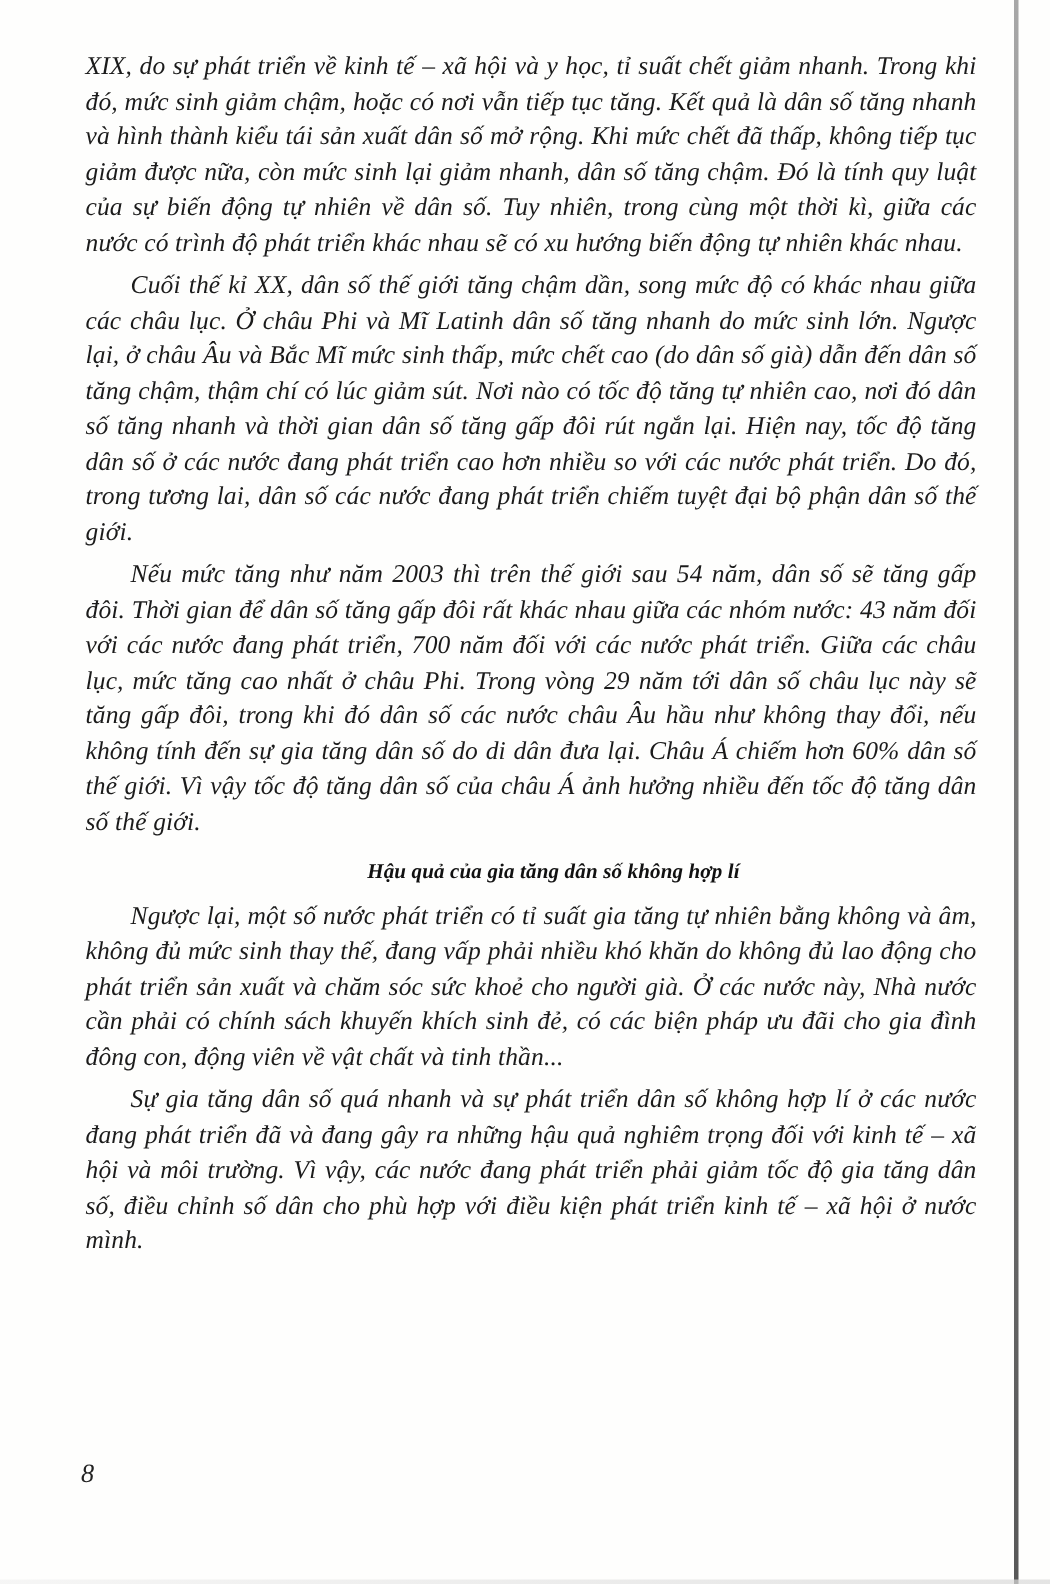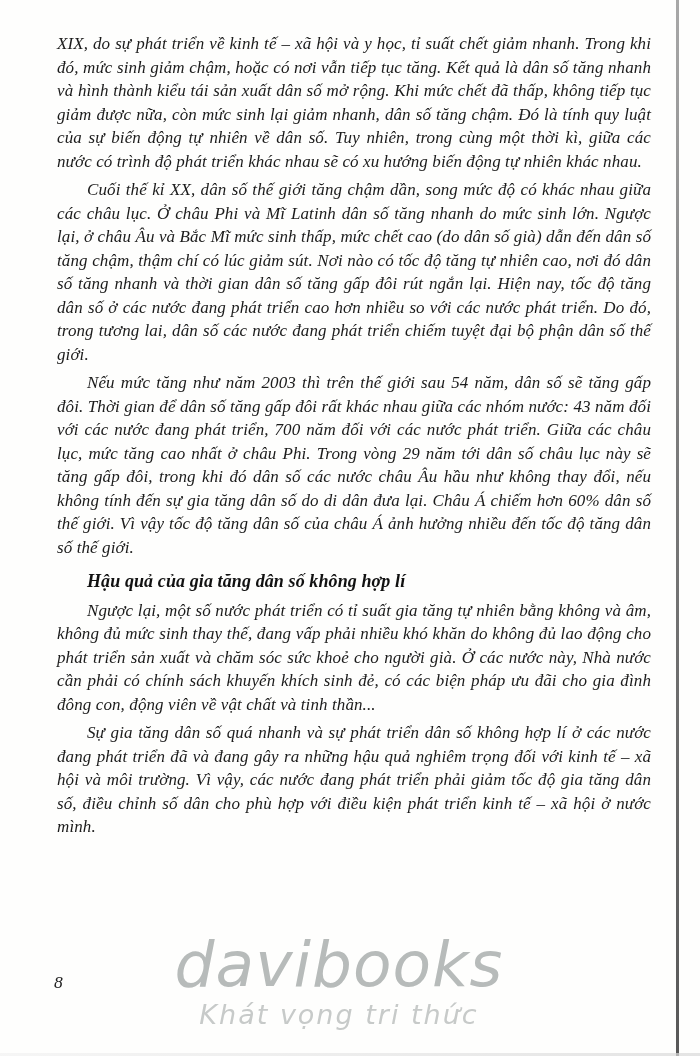--- a/index.html
+++ b/index.html
@@ -29,26 +29,26 @@
     letter-spacing: 0.1px;
   }
   .para {
     margin: 0 0 5px 0;
     text-indent: 30px;
   }
   .para.no-indent {
     text-indent: 0;
   }
   .section-heading {
-    font-size: 18px;
+    font-size: 14px;
     font-weight: bold;
     color: #111;
     margin: 11px 0 5px 0;
     text-indent: 30px;
-    text-align: left;
+    text-align: center;
   }
   .watermark {
     position: absolute;
     left: 0;
     right: 22px;
     top: 933px;
     text-align: center;
     pointer-events: none;
   }
   .wm-brand {
@@ -97,23 +97,19 @@
 
   <div class="content">
     <p class="para no-indent">XIX, do sự phát triển về kinh tế – xã hội và y học, tỉ suất chết giảm nhanh. Trong khi đó, mức sinh giảm chậm, hoặc có nơi vẫn tiếp tục tăng. Kết quả là dân số tăng nhanh và hình thành kiểu tái sản xuất dân số mở rộng. Khi mức chết đã thấp, không tiếp tục giảm được nữa, còn mức sinh lại giảm nhanh, dân số tăng chậm. Đó là tính quy luật của sự biến động tự nhiên về dân số. Tuy nhiên, trong cùng một thời kì, giữa các nước có trình độ phát triển khác nhau sẽ có xu hướng biến động tự nhiên khác nhau.</p>
     <p class="para">Cuối thế kỉ XX, dân số thế giới tăng chậm dần, song mức độ có khác nhau giữa các châu lục. Ở châu Phi và Mĩ Latinh dân số tăng nhanh do mức sinh lớn. Ngược lại, ở châu Âu và Bắc Mĩ mức sinh thấp, mức chết cao (do dân số già) dẫn đến dân số tăng chậm, thậm chí có lúc giảm sút. Nơi nào có tốc độ tăng tự nhiên cao, nơi đó dân số tăng nhanh và thời gian dân số tăng gấp đôi rút ngắn lại. Hiện nay, tốc độ tăng dân số ở các nước đang phát triển cao hơn nhiều so với các nước phát triển. Do đó, trong tương lai, dân số các nước đang phát triển chiếm tuyệt đại bộ phận dân số thế giới.</p>
     <p class="para">Nếu mức tăng như năm 2003 thì trên thế giới sau 54 năm, dân số sẽ tăng gấp đôi. Thời gian để dân số tăng gấp đôi rất khác nhau giữa các nhóm nước: 43 năm đối với các nước đang phát triển, 700 năm đối với các nước phát triển. Giữa các châu lục, mức tăng cao nhất ở châu Phi. Trong vòng 29 năm tới dân số châu lục này sẽ tăng gấp đôi, trong khi đó dân số các nước châu Âu hầu như không thay đổi, nếu không tính đến sự gia tăng dân số do di dân đưa lại. Châu Á chiếm hơn 60% dân số thế giới. Vì vậy tốc độ tăng dân số của châu Á ảnh hưởng nhiều đến tốc độ tăng dân số thế giới.</p>
     <h2 class="section-heading">Hậu quả của gia tăng dân số không hợp lí</h2>
     <p class="para">Ngược lại, một số nước phát triển có tỉ suất gia tăng tự nhiên bằng không và âm, không đủ mức sinh thay thế, đang vấp phải nhiều khó khăn do không đủ lao động cho phát triển sản xuất và chăm sóc sức khoẻ cho người già. Ở các nước này, Nhà nước cần phải có chính sách khuyến khích sinh đẻ, có các biện pháp ưu đãi cho gia đình đông con, động viên về vật chất và tinh thần...</p>
     <p class="para">Sự gia tăng dân số quá nhanh và sự phát triển dân số không hợp lí ở các nước đang phát triển đã và đang gây ra những hậu quả nghiêm trọng đối với kinh tế – xã hội và môi trường. Vì vậy, các nước đang phát triển phải giảm tốc độ gia tăng dân số, điều chỉnh số dân cho phù hợp với điều kiện phát triển kinh tế – xã hội ở nước mình.</p>
   </div>
 
-  <div class="watermark">
-    <div class="wm-brand">davibooks</div>
-    <div class="wm-slogan">Khát vọng tri thức</div>
-  </div>
 
   <div class="page-number">8</div>
 
   <div class="scan-edge-right"></div>
   <div class="scan-edge-bottom"></div>
 
 </div>
 
 </body></html>

